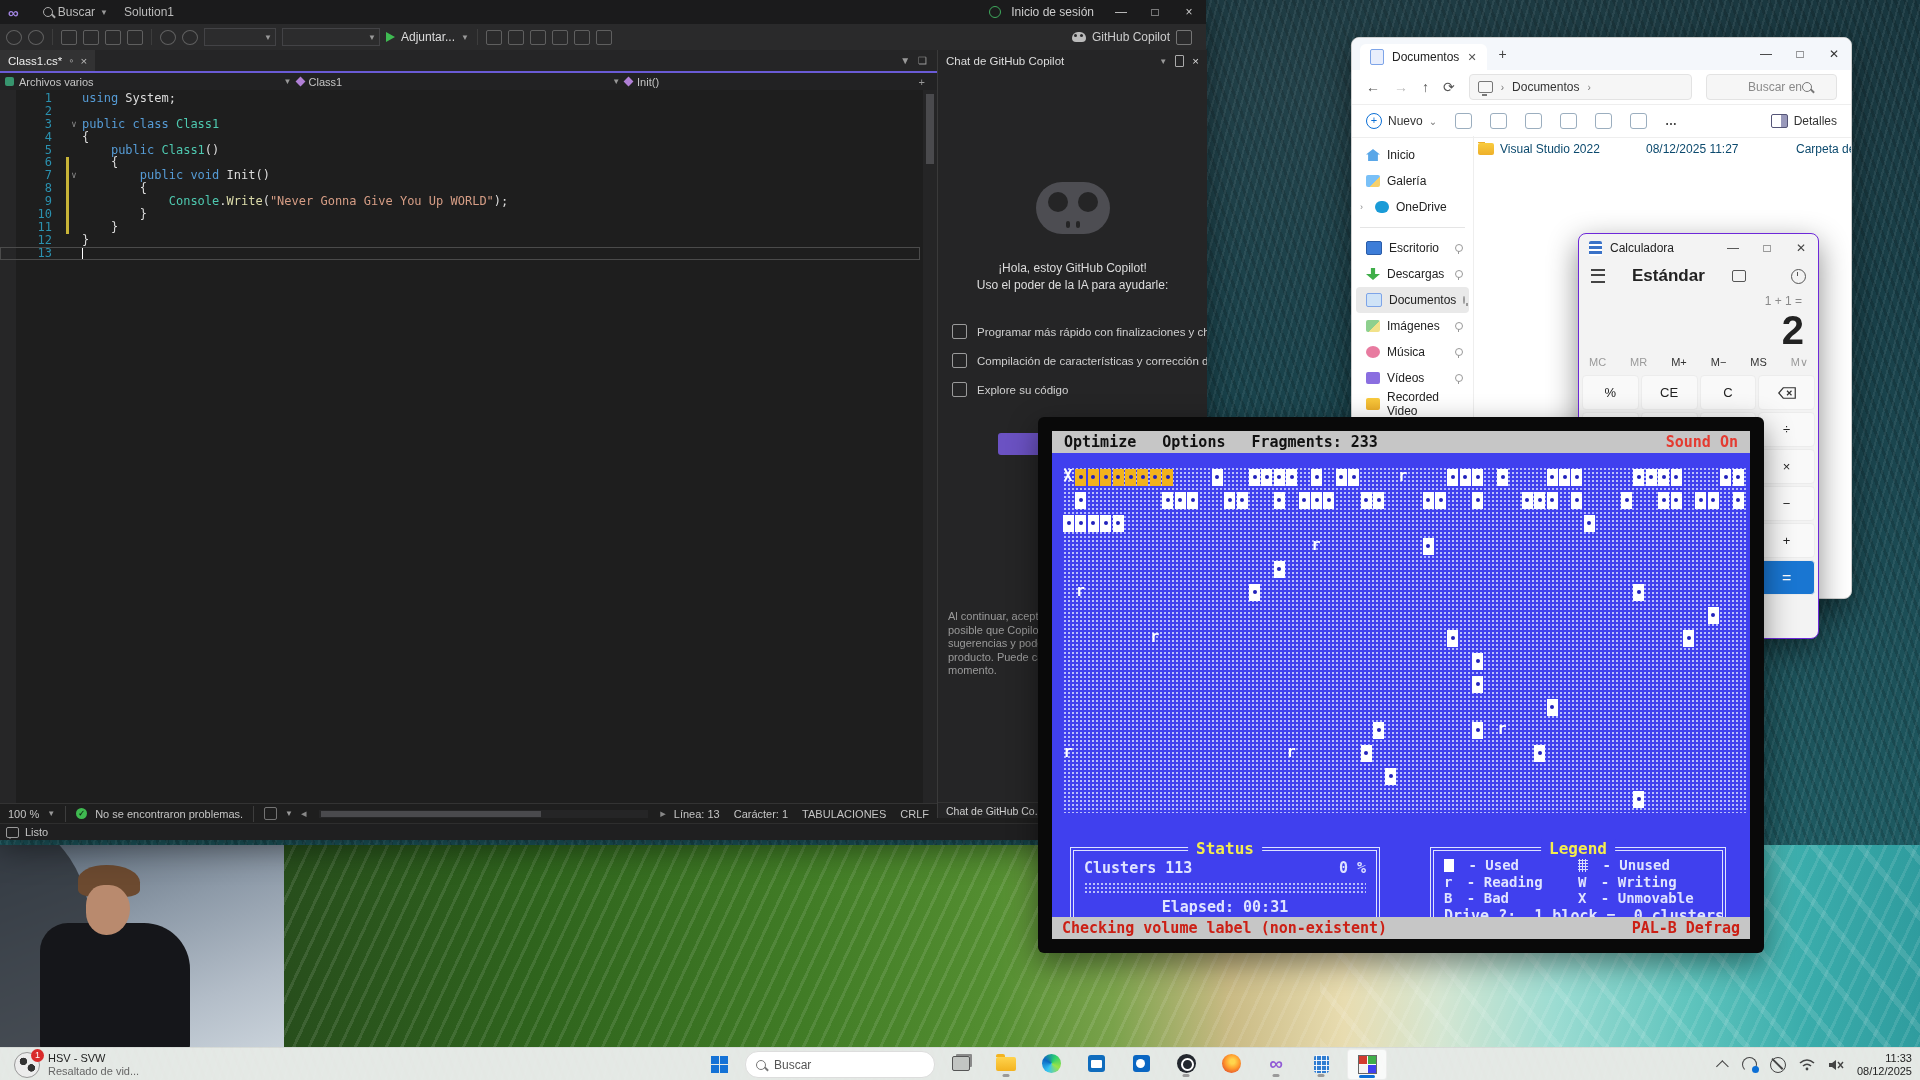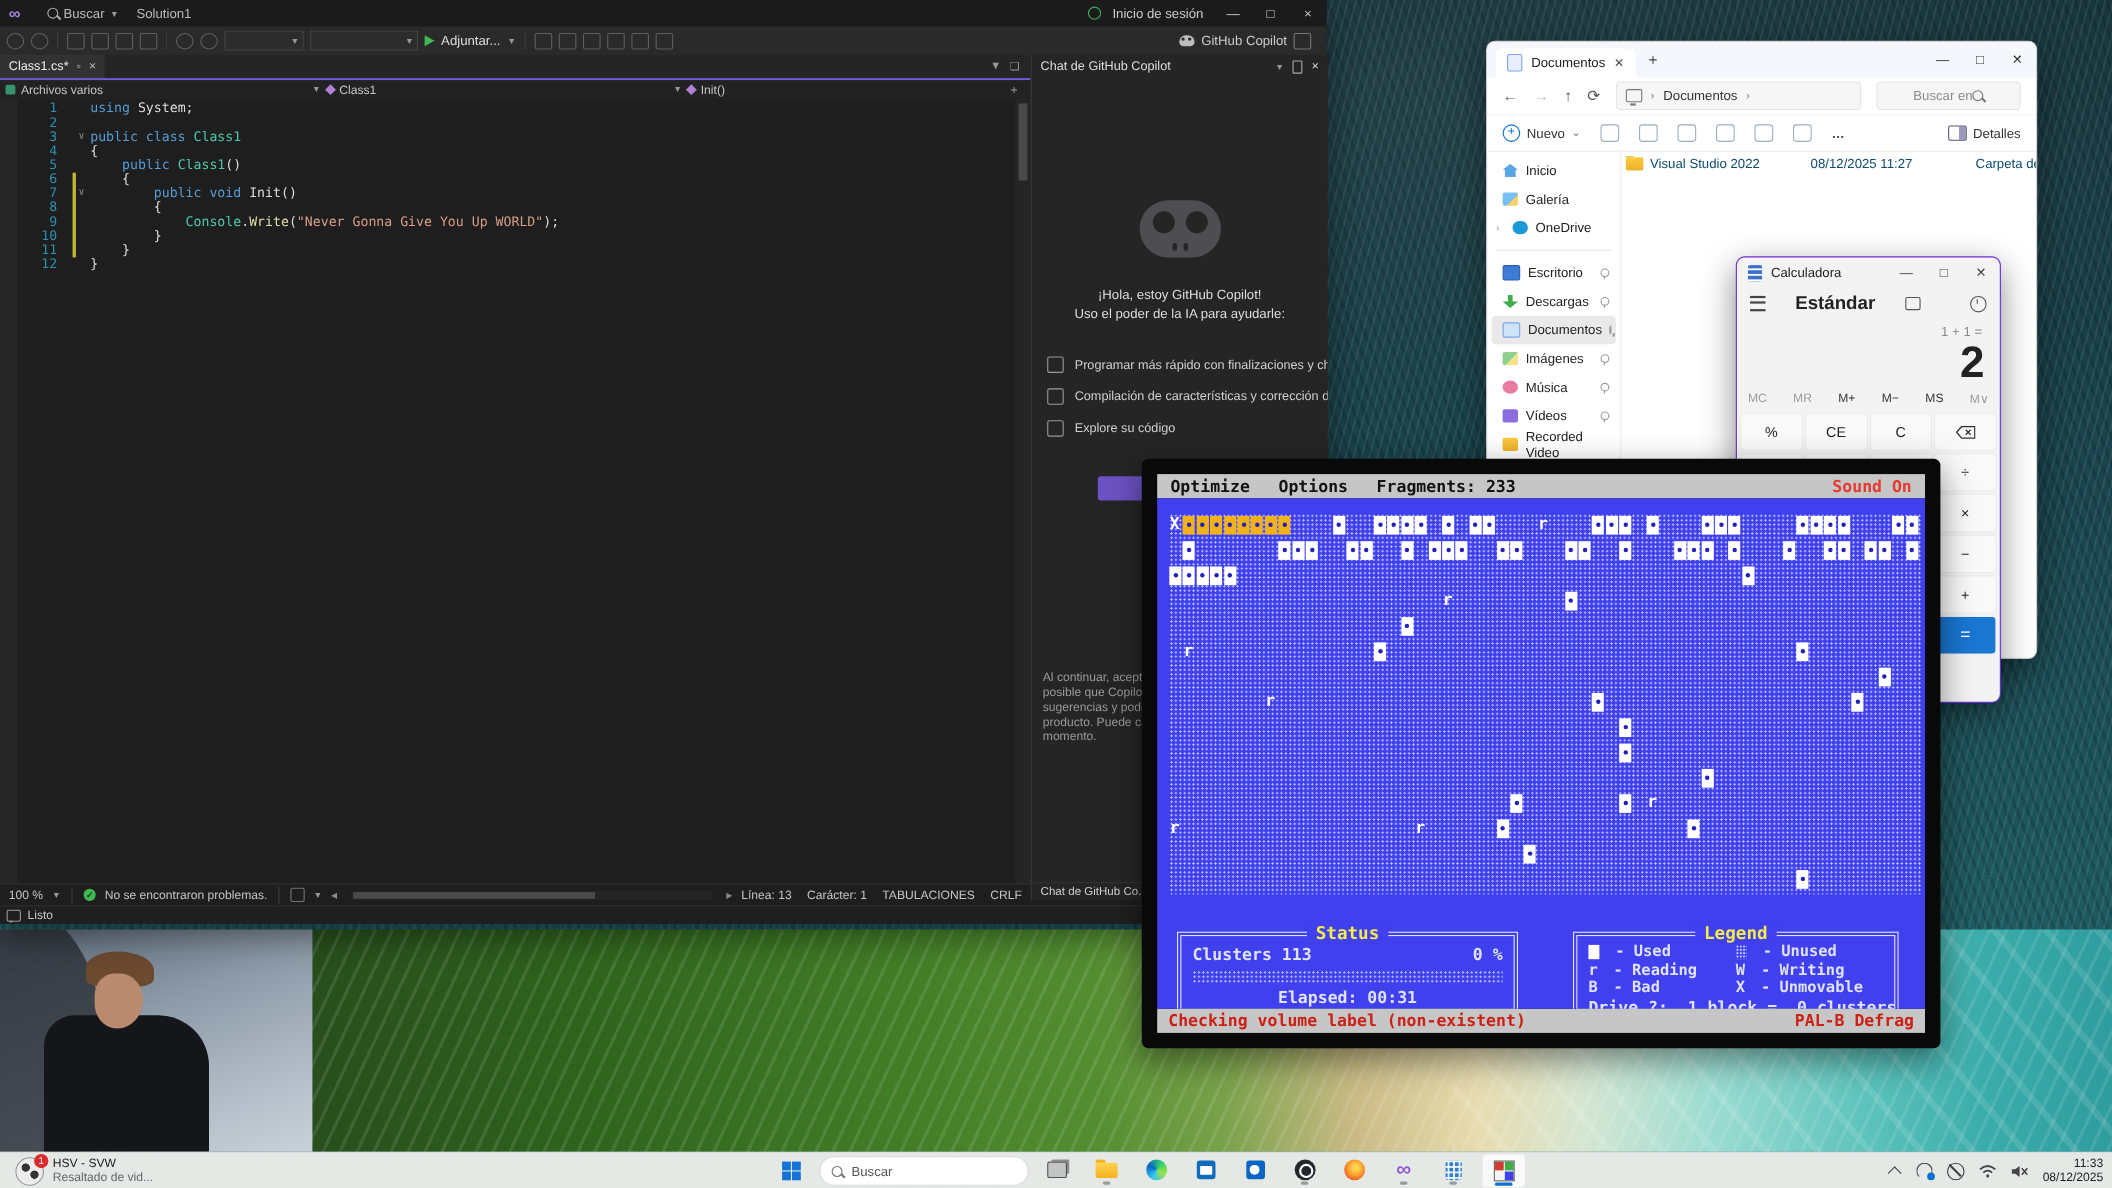--- a/index.html
+++ b/index.html
@@ -117,21 +117,21 @@
   .doc-ic{width:12px;height:14px;background:#e8eefc;border:1px solid #7da4e8;border-radius:2px;}
   .exp-x{color:#555;font-size:11px;}
   .exp-plus{margin-left:12px;color:#444;font-size:14px;}
   .exp-controls{margin-left:auto;display:flex;}
   .exp-controls .winbtn{color:#333;height:30px;}
   #exp-nav{height:34px;background:#fff;display:flex;align-items:center;gap:14px;padding:0 14px;color:#555;font-size:14px;border-bottom:1px solid #eee;}
   .addr{width:242px;height:24px;background:#f6f6f6;border:1px solid #e3e3e3;border-radius:4px;display:flex;align-items:center;gap:8px;padding:0 8px;font-size:12px;color:#333;}
   .chev{color:#777;font-size:10px;}
   .pc-ic{width:13px;height:10px;border:1.5px solid #777;border-radius:2px;position:relative;}
   .pc-ic:after{content:"";position:absolute;left:3px;bottom:-4px;width:5px;height:2px;background:#777;}
-  .srch{width:96px;height:24px;background:#f6f6f6;border:1px solid #e3e3e3;border-radius:4px;display:flex;align-items:center;justify-content:center;padding:0 24px;font-size:12px;color:#8a8a8a;margin-left:auto;}
+  .srch{width:96px;height:24px;background:#f6f6f6;border:1px solid #e3e3e3;border-radius:4px;display:flex;align-items:center;justify-content:flex-end;padding:0 24px;font-size:12px;color:#8a8a8a;margin-left:auto;}
   .mag.dark{border-color:#777;} .mag.dark:after{background:#777;}
   #exp-toolbar{height:32px;background:#fff;border-bottom:1px solid #eee;display:flex;align-items:center;gap:18px;padding:0 14px;font-size:12px;color:#333;}
   .nuevo{display:flex;align-items:center;gap:6px;}
   .plus-circ{width:14px;height:14px;border:1.4px solid #0b6fd6;border-radius:50%;color:#0b6fd6;font-size:11px;line-height:13px;text-align:center;}
   .tool-ic{width:15px;height:14px;border:1.3px solid #8aa0b4;border-radius:3px;opacity:.85;}
   .dots{color:#444;font-weight:bold;letter-spacing:2px;}
   .detalles{margin-left:auto;display:flex;align-items:center;gap:6px;color:#333;}
   .det-ic{width:15px;height:12px;border:1.3px solid #557;border-radius:2px;background:linear-gradient(90deg,transparent 60%,#99b 60%);}
   #exp-body{position:absolute;left:0;top:98px;right:0;bottom:0;display:flex;}
   #exp-side{width:122px;border-right:1px solid #eee;padding-top:6px;box-sizing:border-box;}
@@ -399,20 +399,26 @@
           </div>
           <div class="code-line">
             <span class="ln">11</span>
             <span class="fold"></span>
             <span class="code"><span class="tk-pl">    }</span></span>
           </div>
           <div class="code-line">
             <span class="ln">12</span>
             <span class="fold"></span>
             <span class="code"><span class="tk-pl">}</span></span>
+          </div>
+          <div class="code-line current">
+            <span class="ln">13</span>
+            <span class="fold"></span>
+            <span class="code"><span class="tk-pl"></span></span>
+            <span class="caret"></span>
           </div>
         </div>
       <div id="change-bar"></div>
       <div id="vscroll">
           <div class="thumb"></div>
         </div>
     </div>
 
     <div id="vs-bottommargin">
       <span>100 %</span>

